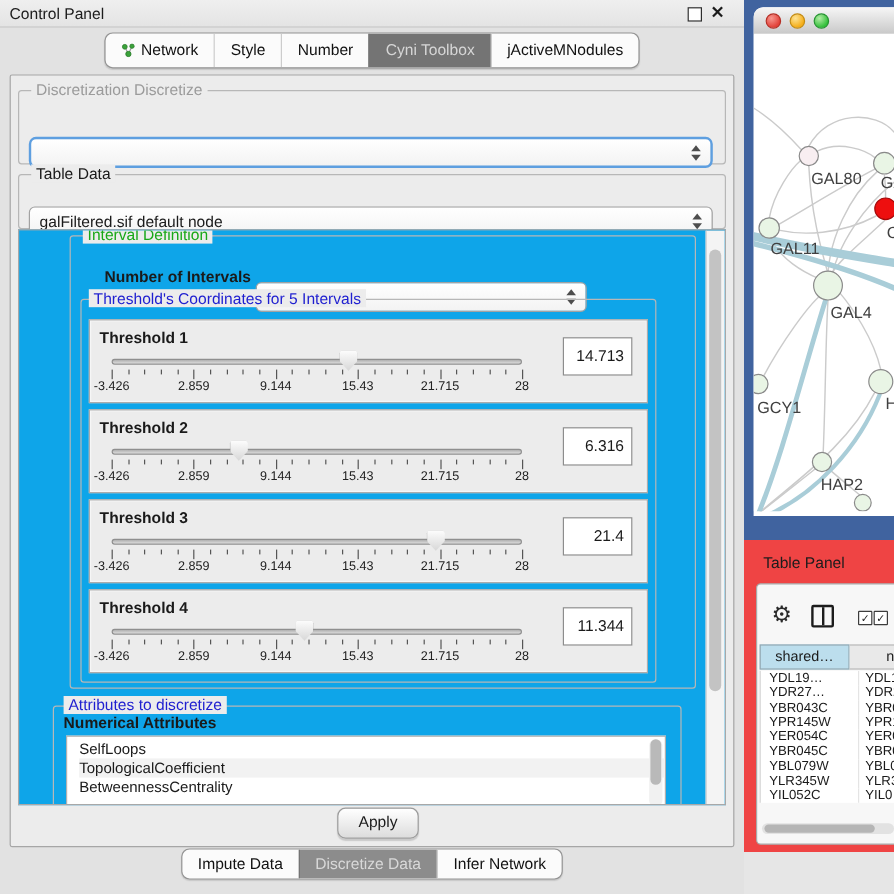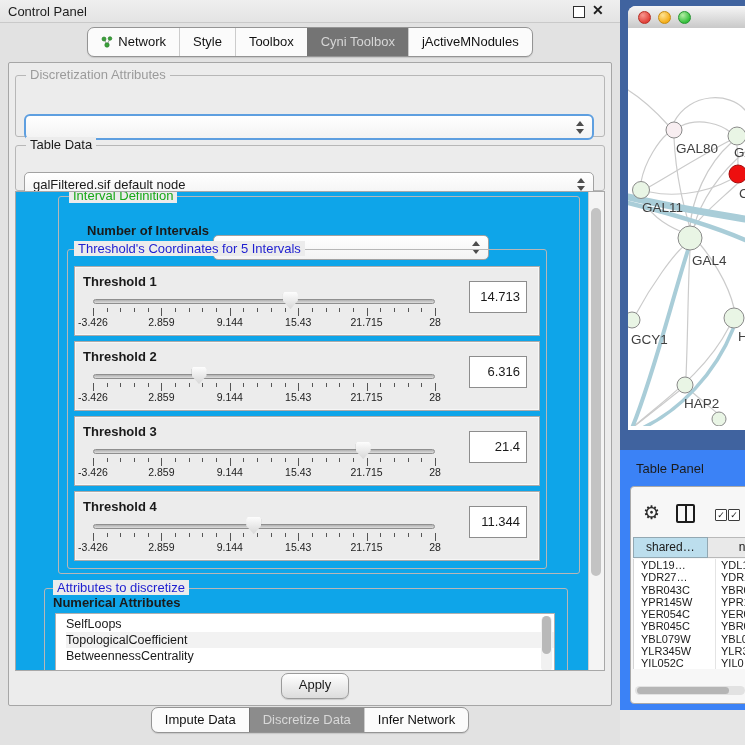--- a/index.html
+++ b/index.html
@@ -103,21 +103,21 @@
   #mac-window{left:8px;top:6px;width:117px;height:424px;border-radius:8px 0 0 0;overflow:hidden;
               background:#fff;}
   #mac-titlebar{left:0;top:0;width:100%;height:22px;background:linear-gradient(#f6f6f6,#c9c9c9);
                 border-bottom:1px solid #8e8e8e;}
   .light{position:absolute;top:4.5px;width:13px;height:13px;border-radius:50%;box-sizing:border-box;}
   #light-red{left:10px;background:radial-gradient(circle at 35% 30%,#f7978f,#e2423a 70%);border:1px solid #b52e24;}
   #light-yellow{left:30px;background:radial-gradient(circle at 35% 30%,#fde394,#f5ae19 70%);border:1px solid #c38b12;}
   #light-green{left:50px;background:radial-gradient(circle at 35% 30%,#b4eda6,#35c03c 70%);border:1px solid #259330;}
   #net-canvas{left:0;top:22px;width:117px;height:398px;background:#fff;}
 
-  #table-panel-area{left:0;top:450px;width:125px;height:260px;background:#3b82f6;}
+  #table-panel-area{left:0;top:450px;width:125px;height:260px;background:#ef4444;}
   #tp-title{left:16px;top:11px;color:#1c1c1c;}
   #tp-inner{left:10px;top:36px;width:118px;height:216px;border:1px solid #a9a9a9;background:#f7f7f7;
             border-radius:4px 0 0 4px;}
   #gear-icon{left:12px;top:16px;font-size:19px;line-height:19px;color:#2b2b2b;}
   #col-icon{left:45px;top:17px;width:15px;height:15px;border:2px solid #1c1c1c;border-radius:2px;}
   #col-icon::after{content:"";position:absolute;left:6.5px;top:0;width:2px;height:15px;background:#1c1c1c;}
   .chk{position:absolute;top:22px;width:10px;height:10px;border:1.5px solid #3c3c3c;border-radius:1px;
        font-size:9px;line-height:10px;text-align:center;color:#222;background:#fff;}
   #chk1{left:84px;} #chk2{left:97px;}
 
@@ -154,35 +154,35 @@
             <circle cx="3" cy="3" r="2" fill="#3aa23a" stroke="#2d7f2d" stroke-width="0.7"></circle>
             <circle cx="9" cy="2.5" r="1.8" fill="#3aa23a" stroke="#2d7f2d" stroke-width="0.7"></circle>
             <circle cx="6" cy="9" r="2.2" fill="#3aa23a" stroke="#2d7f2d" stroke-width="0.7"></circle>
           </svg>
           <span>Network</span>
         </div>
         <div class="tab">
           <span>Style</span>
         </div>
         <div class="tab">
-          <span>Toolbox</span>
+          <span>Number</span>
         </div>
         <div class="tab sel">
           <span>Cyni Toolbox</span>
         </div>
         <div class="tab">
           <span>jActiveMNodules</span>
         </div>
       </div>
   </div>
 
   <div id="outer" class="abs">
 
     <div class="group" id="algo-group" style="left:6px;top:12px;width:588px;height:60px;">
-      <span class="gtitle" style="color:#9b9b9b;">Discretization Attributes</span>
+      <span class="gtitle" style="color:#9b9b9b;">Discretization Discretize</span>
       <div id="algo-combo" class="combo">
         <span class="ctext"></span>
         <span class="spin">
             <span class="tri-up"></span>
             <span class="tri-dn"></span>
           </span>
       </div>
     </div>
 
     <div class="group" id="tabledata-group" style="left:6px;top:82px;width:588px;height:44px;">

